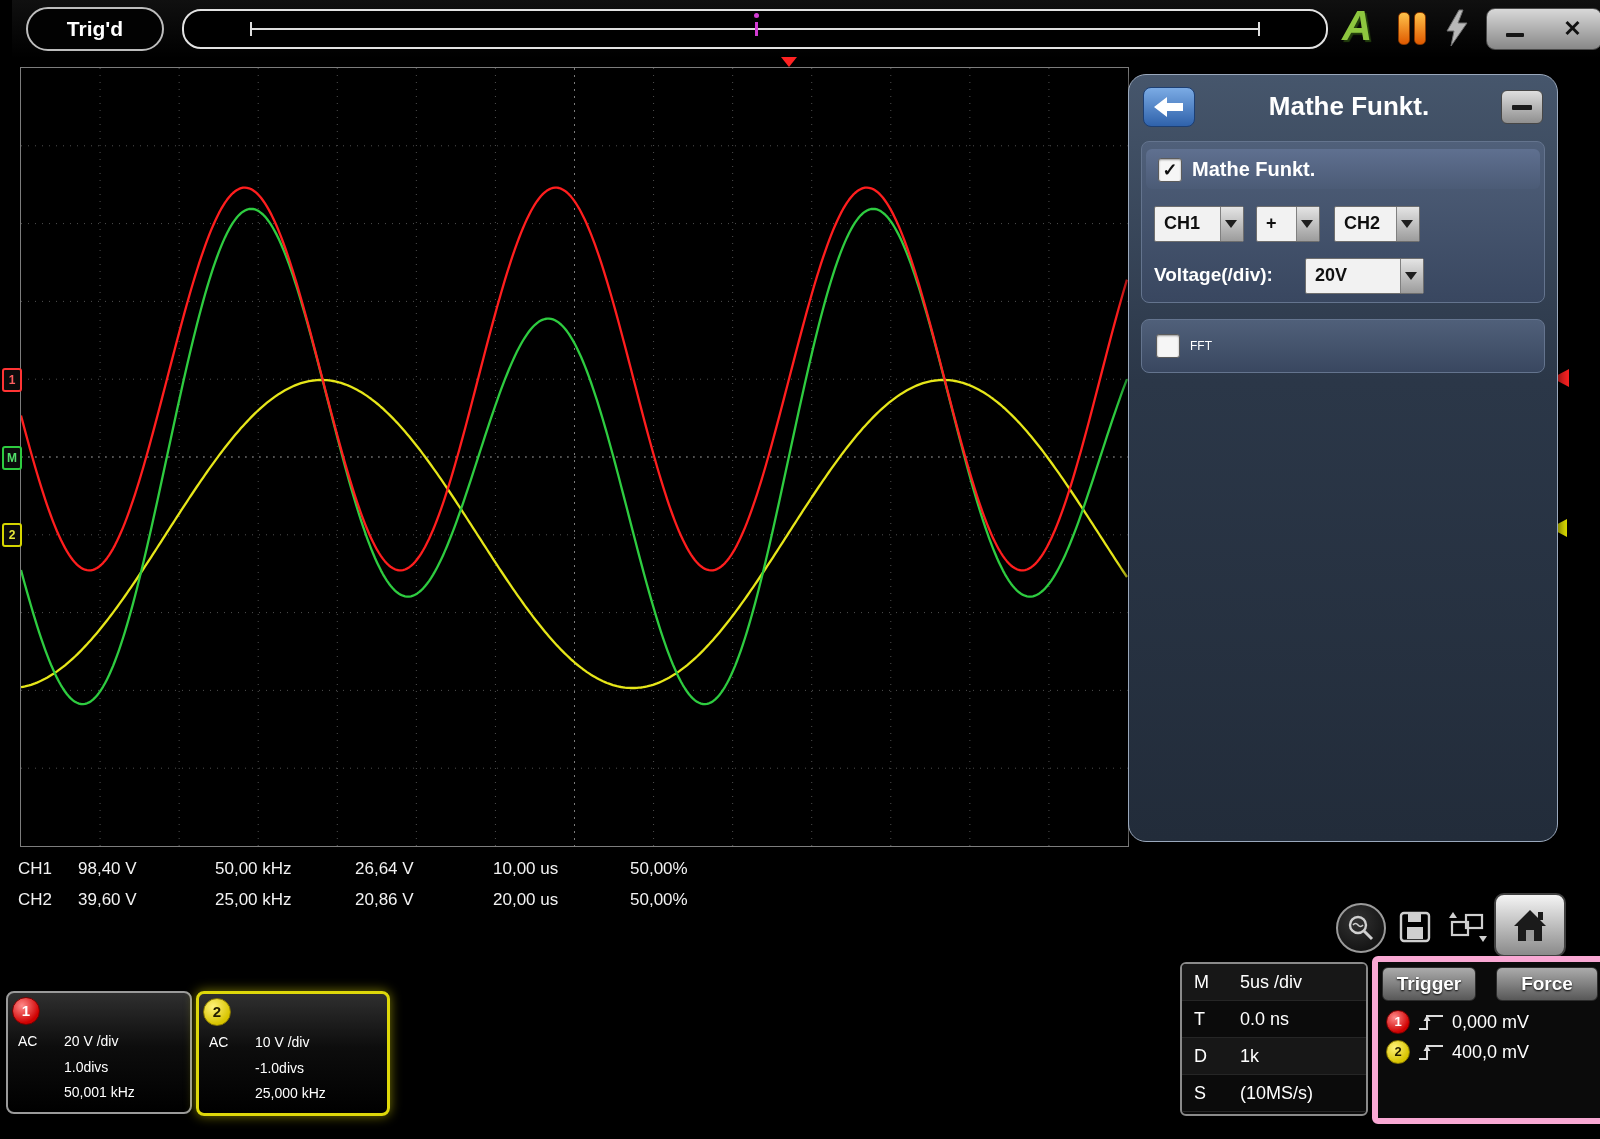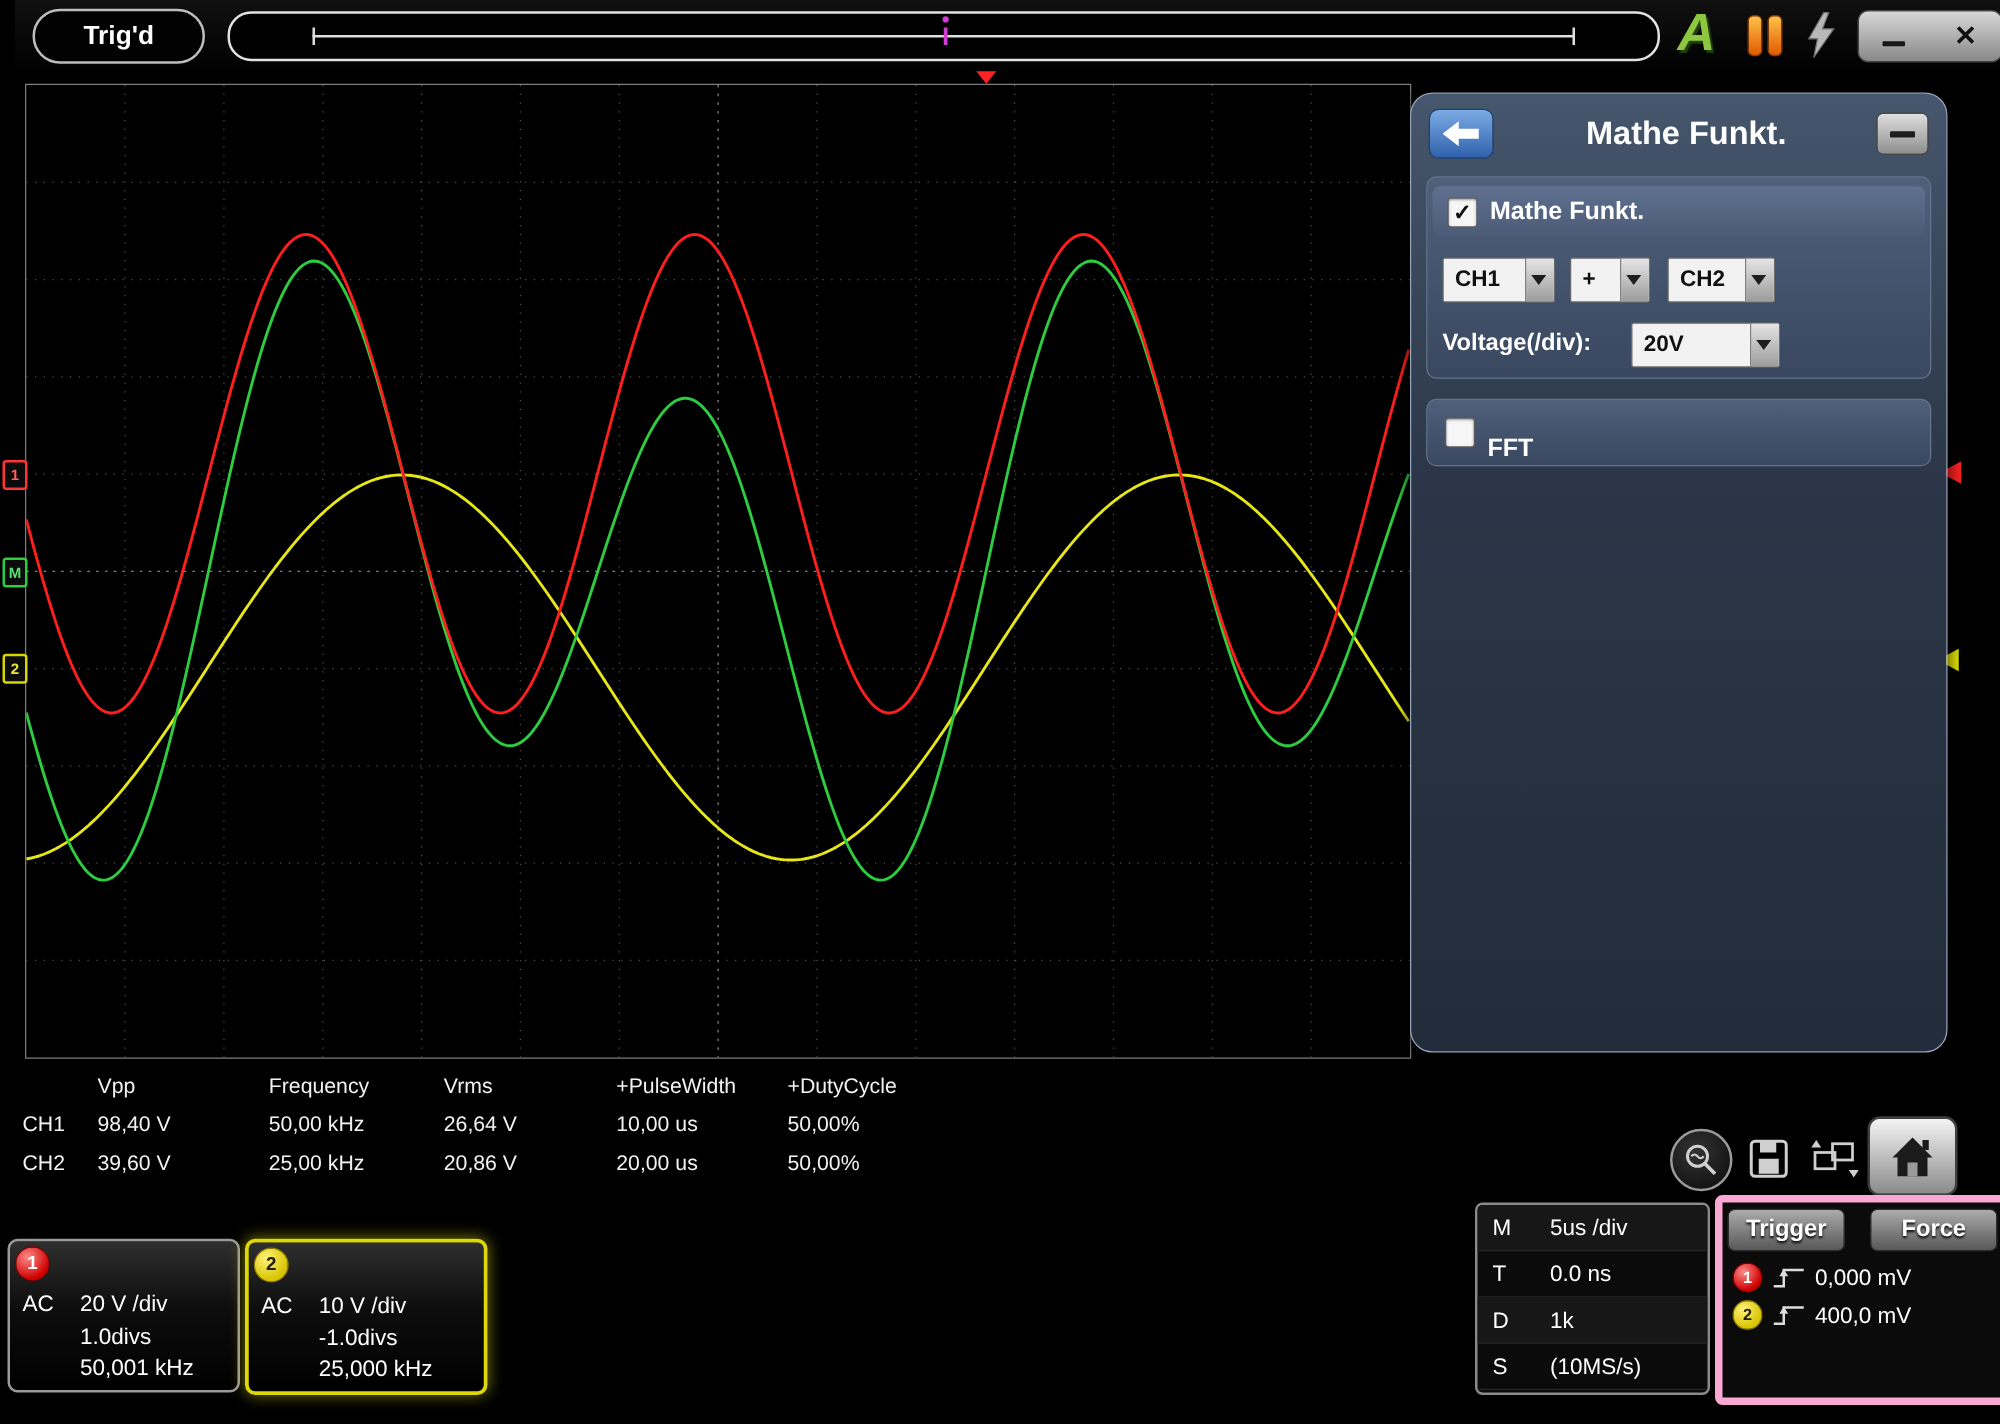--- a/index.html
+++ b/index.html
@@ -72,40 +72,40 @@
   .dd{position:absolute;height:34px;background:#f2f2f2;border:1px solid #6e6e6e;border-radius:2px;display:flex}
   .dd .v{flex:1;font-size:18px;font-weight:bold;color:#101010;line-height:32px;padding-left:9px}
   .dd .ab{width:22px;background:linear-gradient(#e4e4e4,#9c9c9c);border-left:1px solid #808080;position:relative}
   .dd .ab::after{content:"";position:absolute;left:4px;top:13px;border:6px solid transparent;border-top:8px solid #1e1e1e}
   #dd1{left:12px;top:64px;width:88px}
   #ddop{left:114px;top:64px;width:62px}
   #dd2{left:192px;top:64px;width:84px}
   #lblvolt{position:absolute;left:12px;top:116px;font-size:19px;font-weight:bold;line-height:34px;color:#fff}
   #ddv{left:163px;top:116px;width:117px}
   #cbfft{left:14px;top:14px}
-  #lblfft{position:absolute;left:48px;top:13px;font-size:20px;font-weight:bold;line-height:52px;color:#fff}
+  #lblfft{position:absolute;left:48px;top:0;font-size:12px;font-weight:normal;line-height:52px;color:#fff}
 
   
   #zoomicon{position:absolute;left:1336px;top:903px;width:46px;height:46px;border-radius:50%;border:2px solid #9a9a9a;
     background:radial-gradient(circle at 40% 35%,#333,#0a0a0a);display:flex;align-items:center;justify-content:center}
   #saveicon{position:absolute;left:1394px;top:906px;width:42px;height:42px;display:flex;align-items:center;justify-content:center}
   #switchicon{position:absolute;left:1446px;top:906px;width:44px;height:42px;display:flex;align-items:center;justify-content:center}
   #homebtn{position:absolute;left:1494px;top:893px;width:68px;height:60px;border-radius:10px;
     background:linear-gradient(#f4f4f4,#8a8a8a);border:2px solid #3f3f3f;display:flex;align-items:center;justify-content:center}
 
   
   .chbox{position:absolute;top:991px;height:119px;border-radius:8px;
     background:linear-gradient(180deg,#2f2f2f,#0d0d0d 45%,#000)}
   #ch1box{left:6px;width:182px;border:2px solid #9a9a9a}
   #ch2box{left:196px;width:188px;border:3px solid #ded80a;box-shadow:0 0 12px rgba(222,216,10,.55)}
   .badge{width:26px;height:26px;border-radius:50%;font-weight:bold;font-size:15px;text-align:center;line-height:26px}
   .badge.red{background:radial-gradient(circle at 35% 30%,#ff8a8a,#cf0000 70%);color:#fff;border:1px solid #770000}
   .badge.yel{background:radial-gradient(circle at 35% 30%,#fff27a,#d8c400 70%);color:#221c00;border:1px solid #8a7a00}
   .chbox .badge{position:absolute;left:4px;top:4px}
-  .chline{position:absolute;font-size:18px;color:#fff}
+  .chline{position:absolute;font-size:14px;color:#fff}
   .cp{left:10px;top:40px}.sc{left:56px;top:40px}.ps{left:56px;top:66px}.fq{left:56px;top:91px}
 
   
   #tbox{position:absolute;left:1180px;top:962px;width:184px;height:150px;border:2px solid #8a8a8a;border-radius:6px;
     background:#0b0b0b;overflow:hidden}
   .trow{height:36px;border-bottom:1px solid #262626;display:flex;align-items:center;font-size:18px;color:#fff}
   .trow:nth-child(odd){background:#171717}
   .tlabel{width:46px;padding-left:12px}
 
   
@@ -187,28 +187,20 @@
   <div class="mk" id="mkM">M</div>
   <div class="mk" id="mk2">2</div>
   <div id="trigpos" style="left: 760px;"></div>
 </div>
 
 <div class="lvlmark" id="lvl1"></div>
 <div class="lvlmark" id="lvl2"></div>
 
 <div id="measurements">
   <div class="mrow">
-    <span class="mc0"></span>
-    <span class="c1">Vpp</span>
-    <span class="c2">Frequency</span>
-    <span class="c3">Vrms</span>
-    <span class="c4">+PulseWidth</span>
-    <span class="c5">+DutyCycle</span>
-  </div>
-  <div class="mrow">
     <span class="mc0">CH1</span>
     <span class="c1">98,40 V</span>
     <span class="c2">50,00 kHz</span>
     <span class="c3">26,64 V</span>
     <span class="c4">10,00 us</span>
     <span class="c5">50,00%</span>
   </div>
   <div class="mrow">
     <span class="mc0">CH2</span>
     <span class="c1">39,60 V</span>

